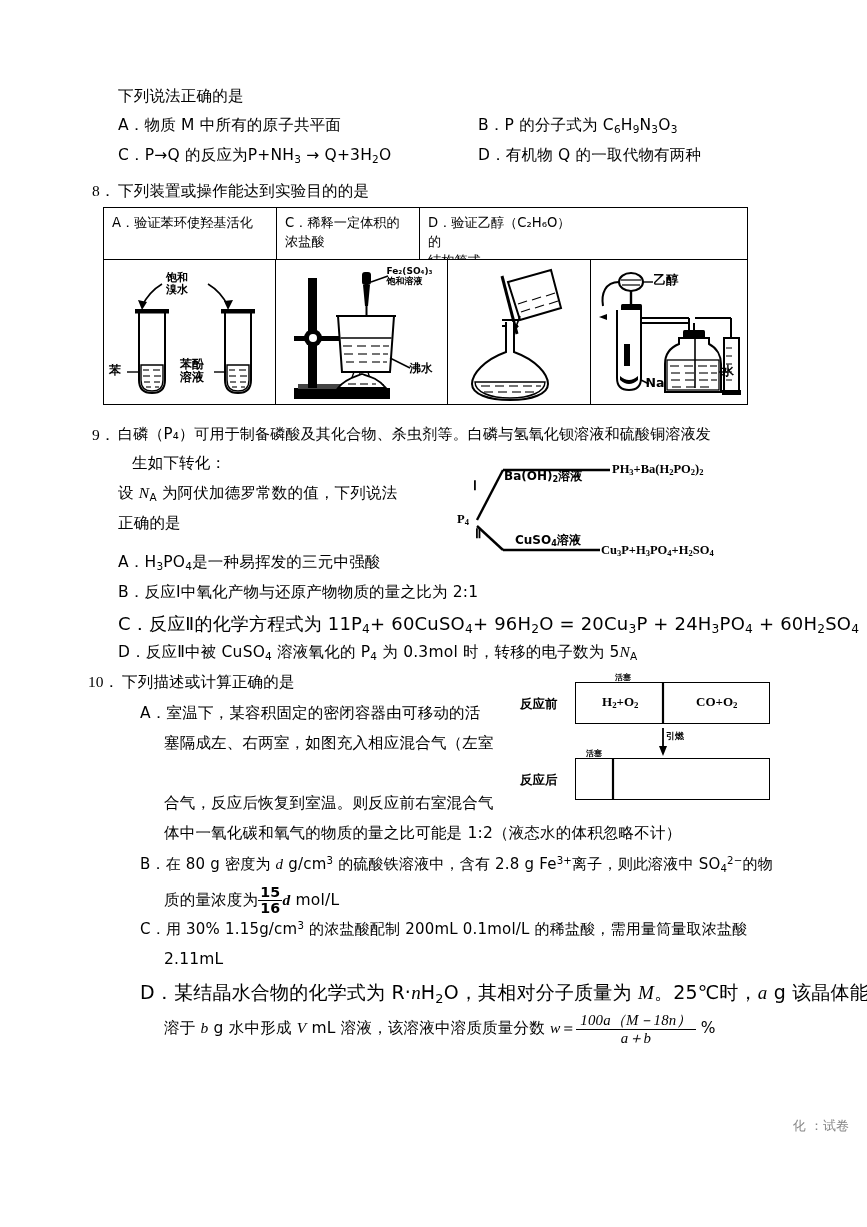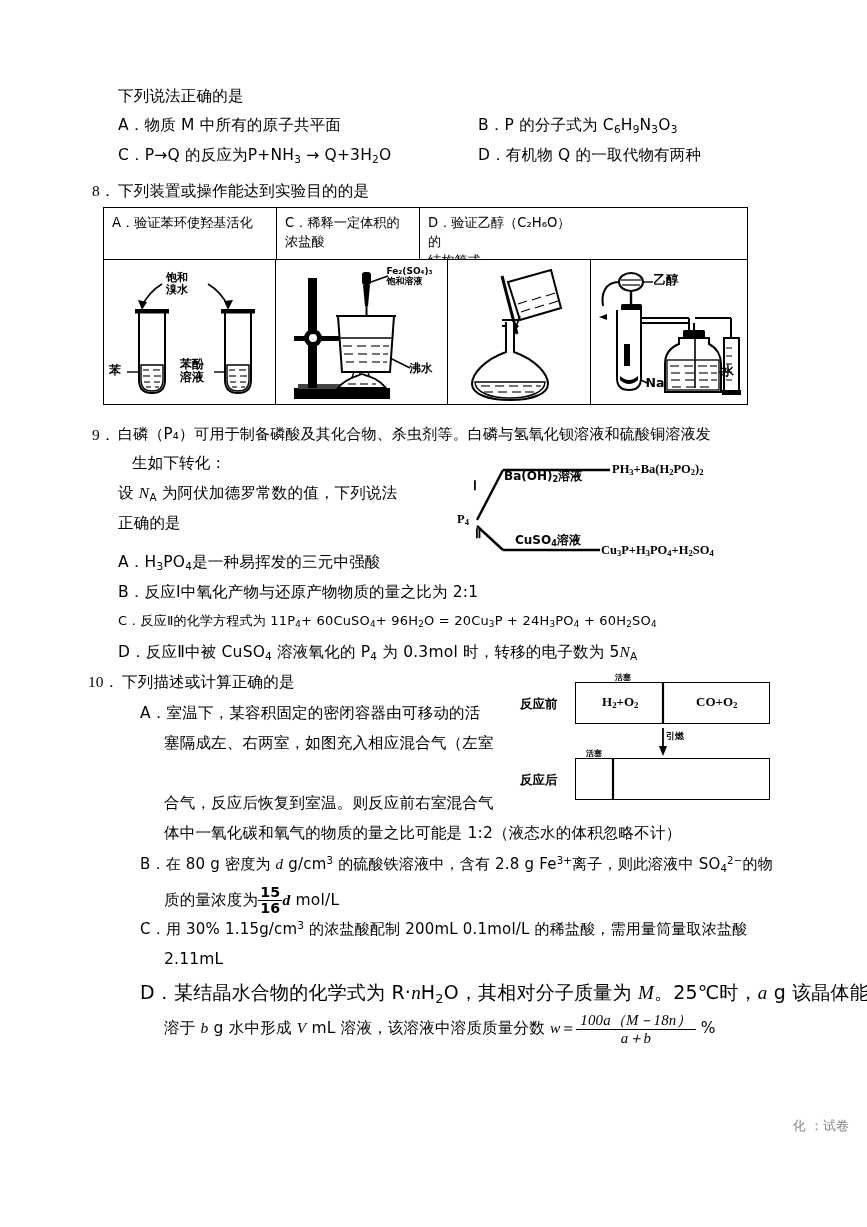--- a/index.html
+++ b/index.html
@@ -425,21 +425,21 @@
     <div class="rx-prod" style="left:157px; top:14px;">PH<sub>3</sub>+Ba(H<sub>2</sub>PO<sub>2</sub>)<sub>2</sub></div>
     <div class="rx-prod" style="left:146px; top:95px;">Cu<sub>3</sub>P+H<sub>3</sub>PO<sub>4</sub>+H<sub>2</sub>SO<sub>4</sub></div>
   </div>
 
   <div class="ln cn" style="left:118px; top:552px;">
     <span>A．</span>H<sub>3</sub>PO<sub>4</sub>是一种易挥发的三元中强酸
   </div>
   <div class="ln cn" style="left:118px; top:582px;">
     <span>B．</span>反应Ⅰ中氧化产物与还原产物物质的量之比为 2:1
   </div>
-  <div class="ln cn" style="left:118px; top:612px; font-size:13px;">
+  <div class="ln cn" style="left:118px; top:612px; font-size:18px;">
     <span>C．</span>反应Ⅱ的化学方程式为 11P<sub>4</sub>+ 60CuSO<sub>4</sub>+ 96H<sub>2</sub>O = 20Cu<sub>3</sub>P + 24H<sub>3</sub>PO<sub>4</sub> + 60H<sub>2</sub>SO<sub>4</sub>
   </div>
   <div class="ln cn" style="left:118px; top:642px;">
     <span>D．</span>反应Ⅱ中被 CuSO<sub>4</sub> 溶液氧化的 P<sub>4</sub> 为 0.3mol 时，转移的电子数为 5<span class="it" style="font-family:'Liberation Serif',serif;">N</span><sub>A</sub>
   </div>
 
   <div class="qnum" style="left:88px; top:672px;">10．</div>
   <div class="ln cn" style="left:122px; top:672px;">下列描述或计算正确的是</div>
 
   <div class="ln cn" style="left:140px; top:703px;">

